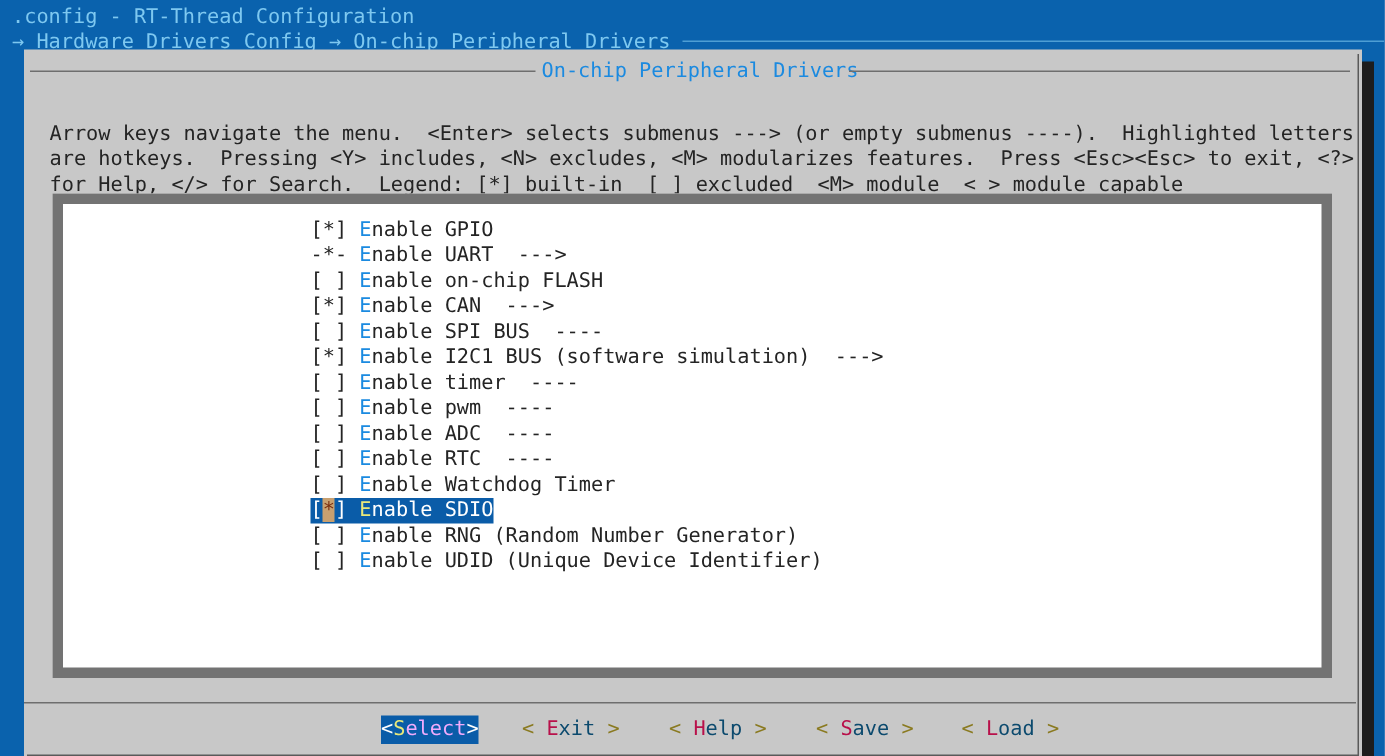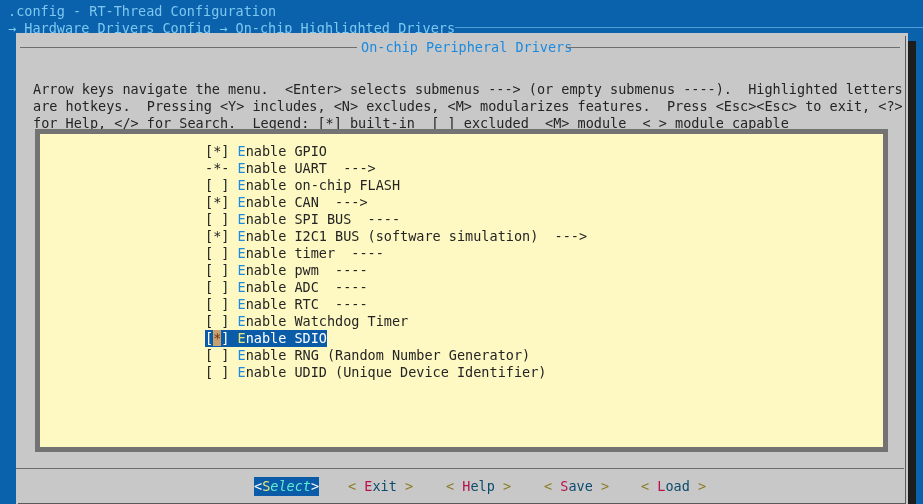--- a/index.html
+++ b/index.html
@@ -104,23 +104,23 @@
   }
   #helptext div { height: 17px; }
 
   
   #listbox {
     position: absolute;
     left: 19px;
     top: 96px;
     width: 853px;
     height: 323px;
-    border: 5px solid #737373;
+    border: 7px solid #737373;
     box-sizing: border-box;
-    background: #fef9c3;
+    background: #ffffff;
   }
   #menu-items {
     position: absolute;
     left: 165px;
     top: 9px;
     white-space: pre;
   }
   .mi {
     height: 17px;
     line-height: 17px;
@@ -170,30 +170,30 @@
     color: #9a9a9a;
   }
   .btn .brk { color: #8a7a20; }
   .btn .hot { color: #b8104a; }
   .btn .lbl { color: #0c4a6e; }
   .btn.active {
     background: #0a5ca8;
   }
   .btn.active .brk { color: #ffffff; }
   .btn.active .hot { color: #e8e87a; }
-  .btn.active .lbl { color: #5eead4; font-style: italic; }
+  .btn.active .lbl { color: #f0abfc; }
 </style>
 </head>
 <body>
 
 <div id="screen">
 
   <div id="topbar">
     <div class="crumb-line" id="crumb-title">.config - RT-Thread Configuration</div>
-    <div class="crumb-line" id="crumb-path">→ Hardware Drivers Config → On-chip Highlighted Drivers</div>
+    <div class="crumb-line" id="crumb-path">→ Hardware Drivers Config → On-chip Peripheral Drivers</div>
     <div id="crumb-rule" style="left: 454.906px; width: 468.094px;"></div>
   </div>
 
   <div id="dialog-shadow-r"></div>
 
   <div id="dialog">
 
     <div id="title-row">
       <div id="title-rule-left"></div>
       <div id="dialog-title">On-chip Peripheral Drivers</div>

